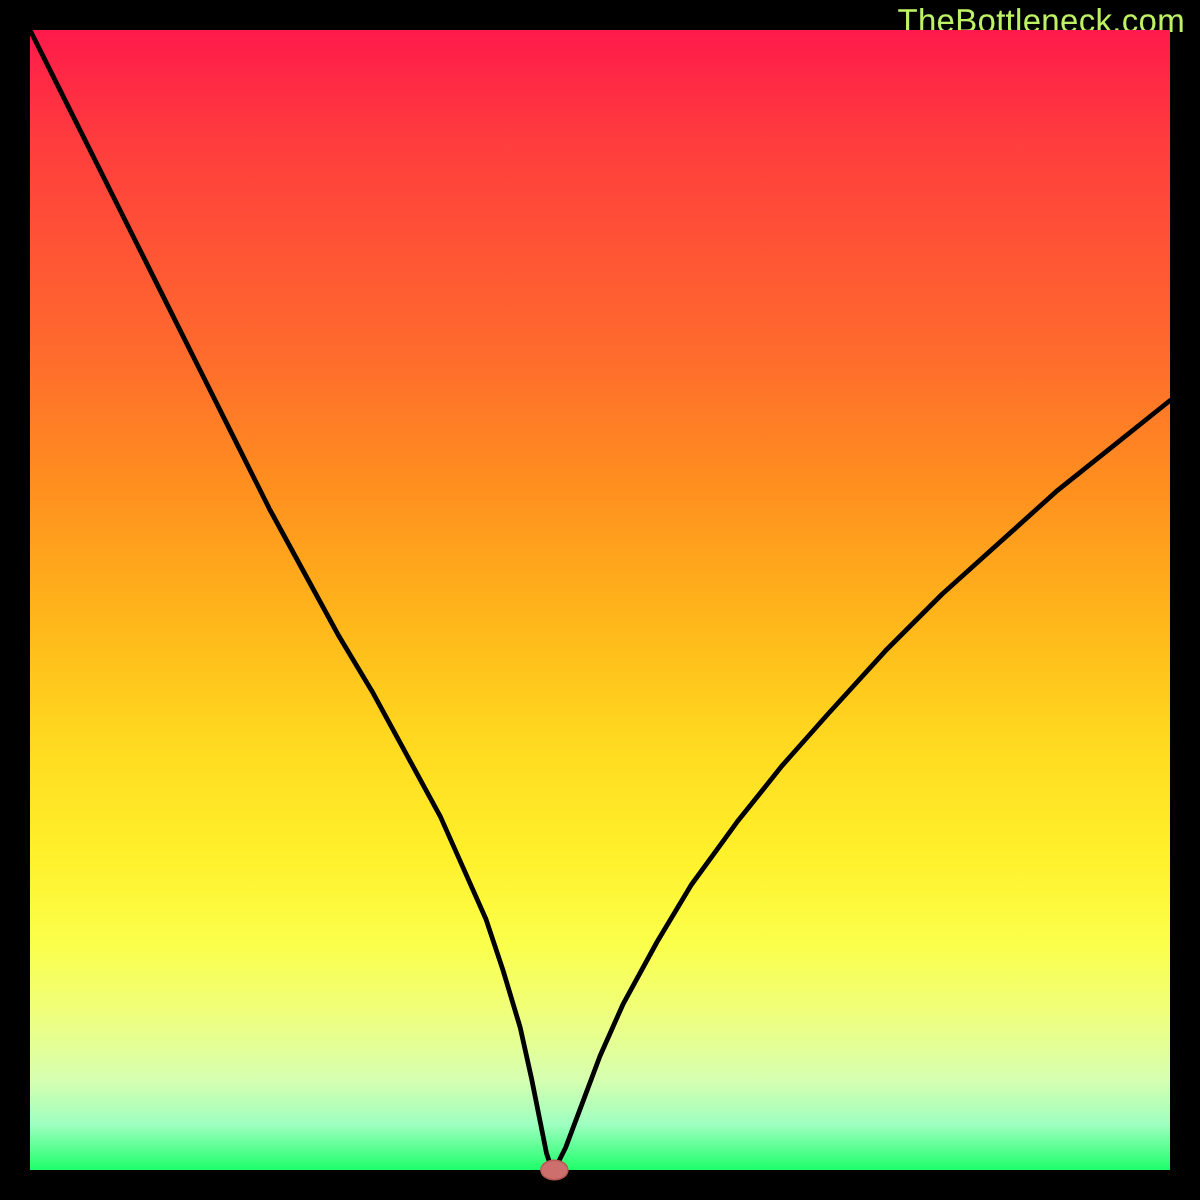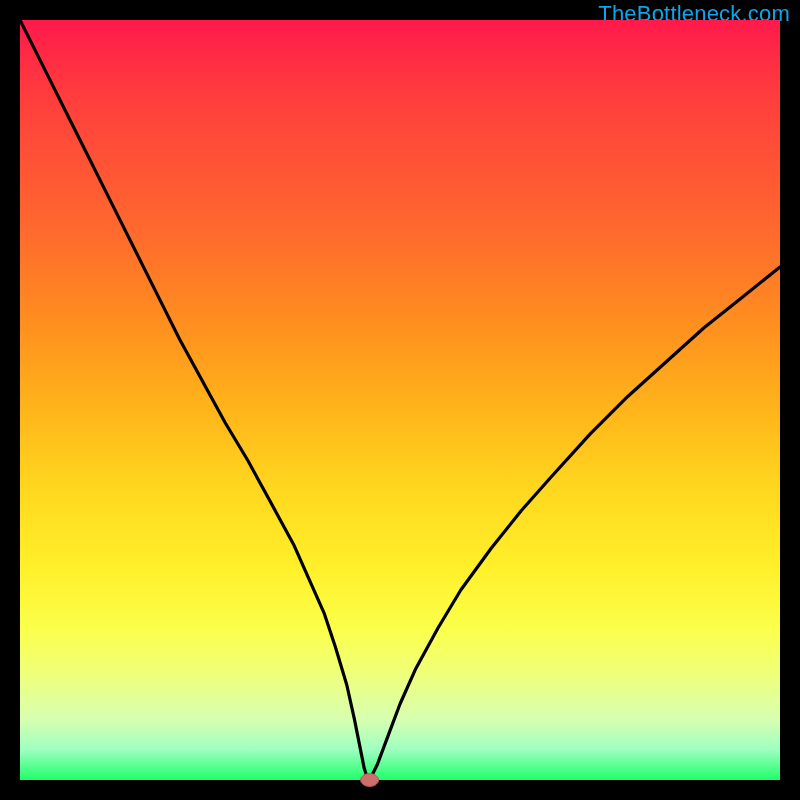--- a/index.html
+++ b/index.html
@@ -43,21 +43,21 @@
     left: 0;
     top: 0;
     width: 760px;
     height: 760px;
     overflow: visible;
   }
   .watermark {
     position: absolute;
     top: 1px;
     right: 10px;
-    color: #0ea5e9;
+    color: #bef264;
     font-size: 22px;
     font-weight: 500;
     letter-spacing: 0.2px;
     user-select: none;
   }
 </style>
 </head>
 <body>
 
 <div class="frame">

